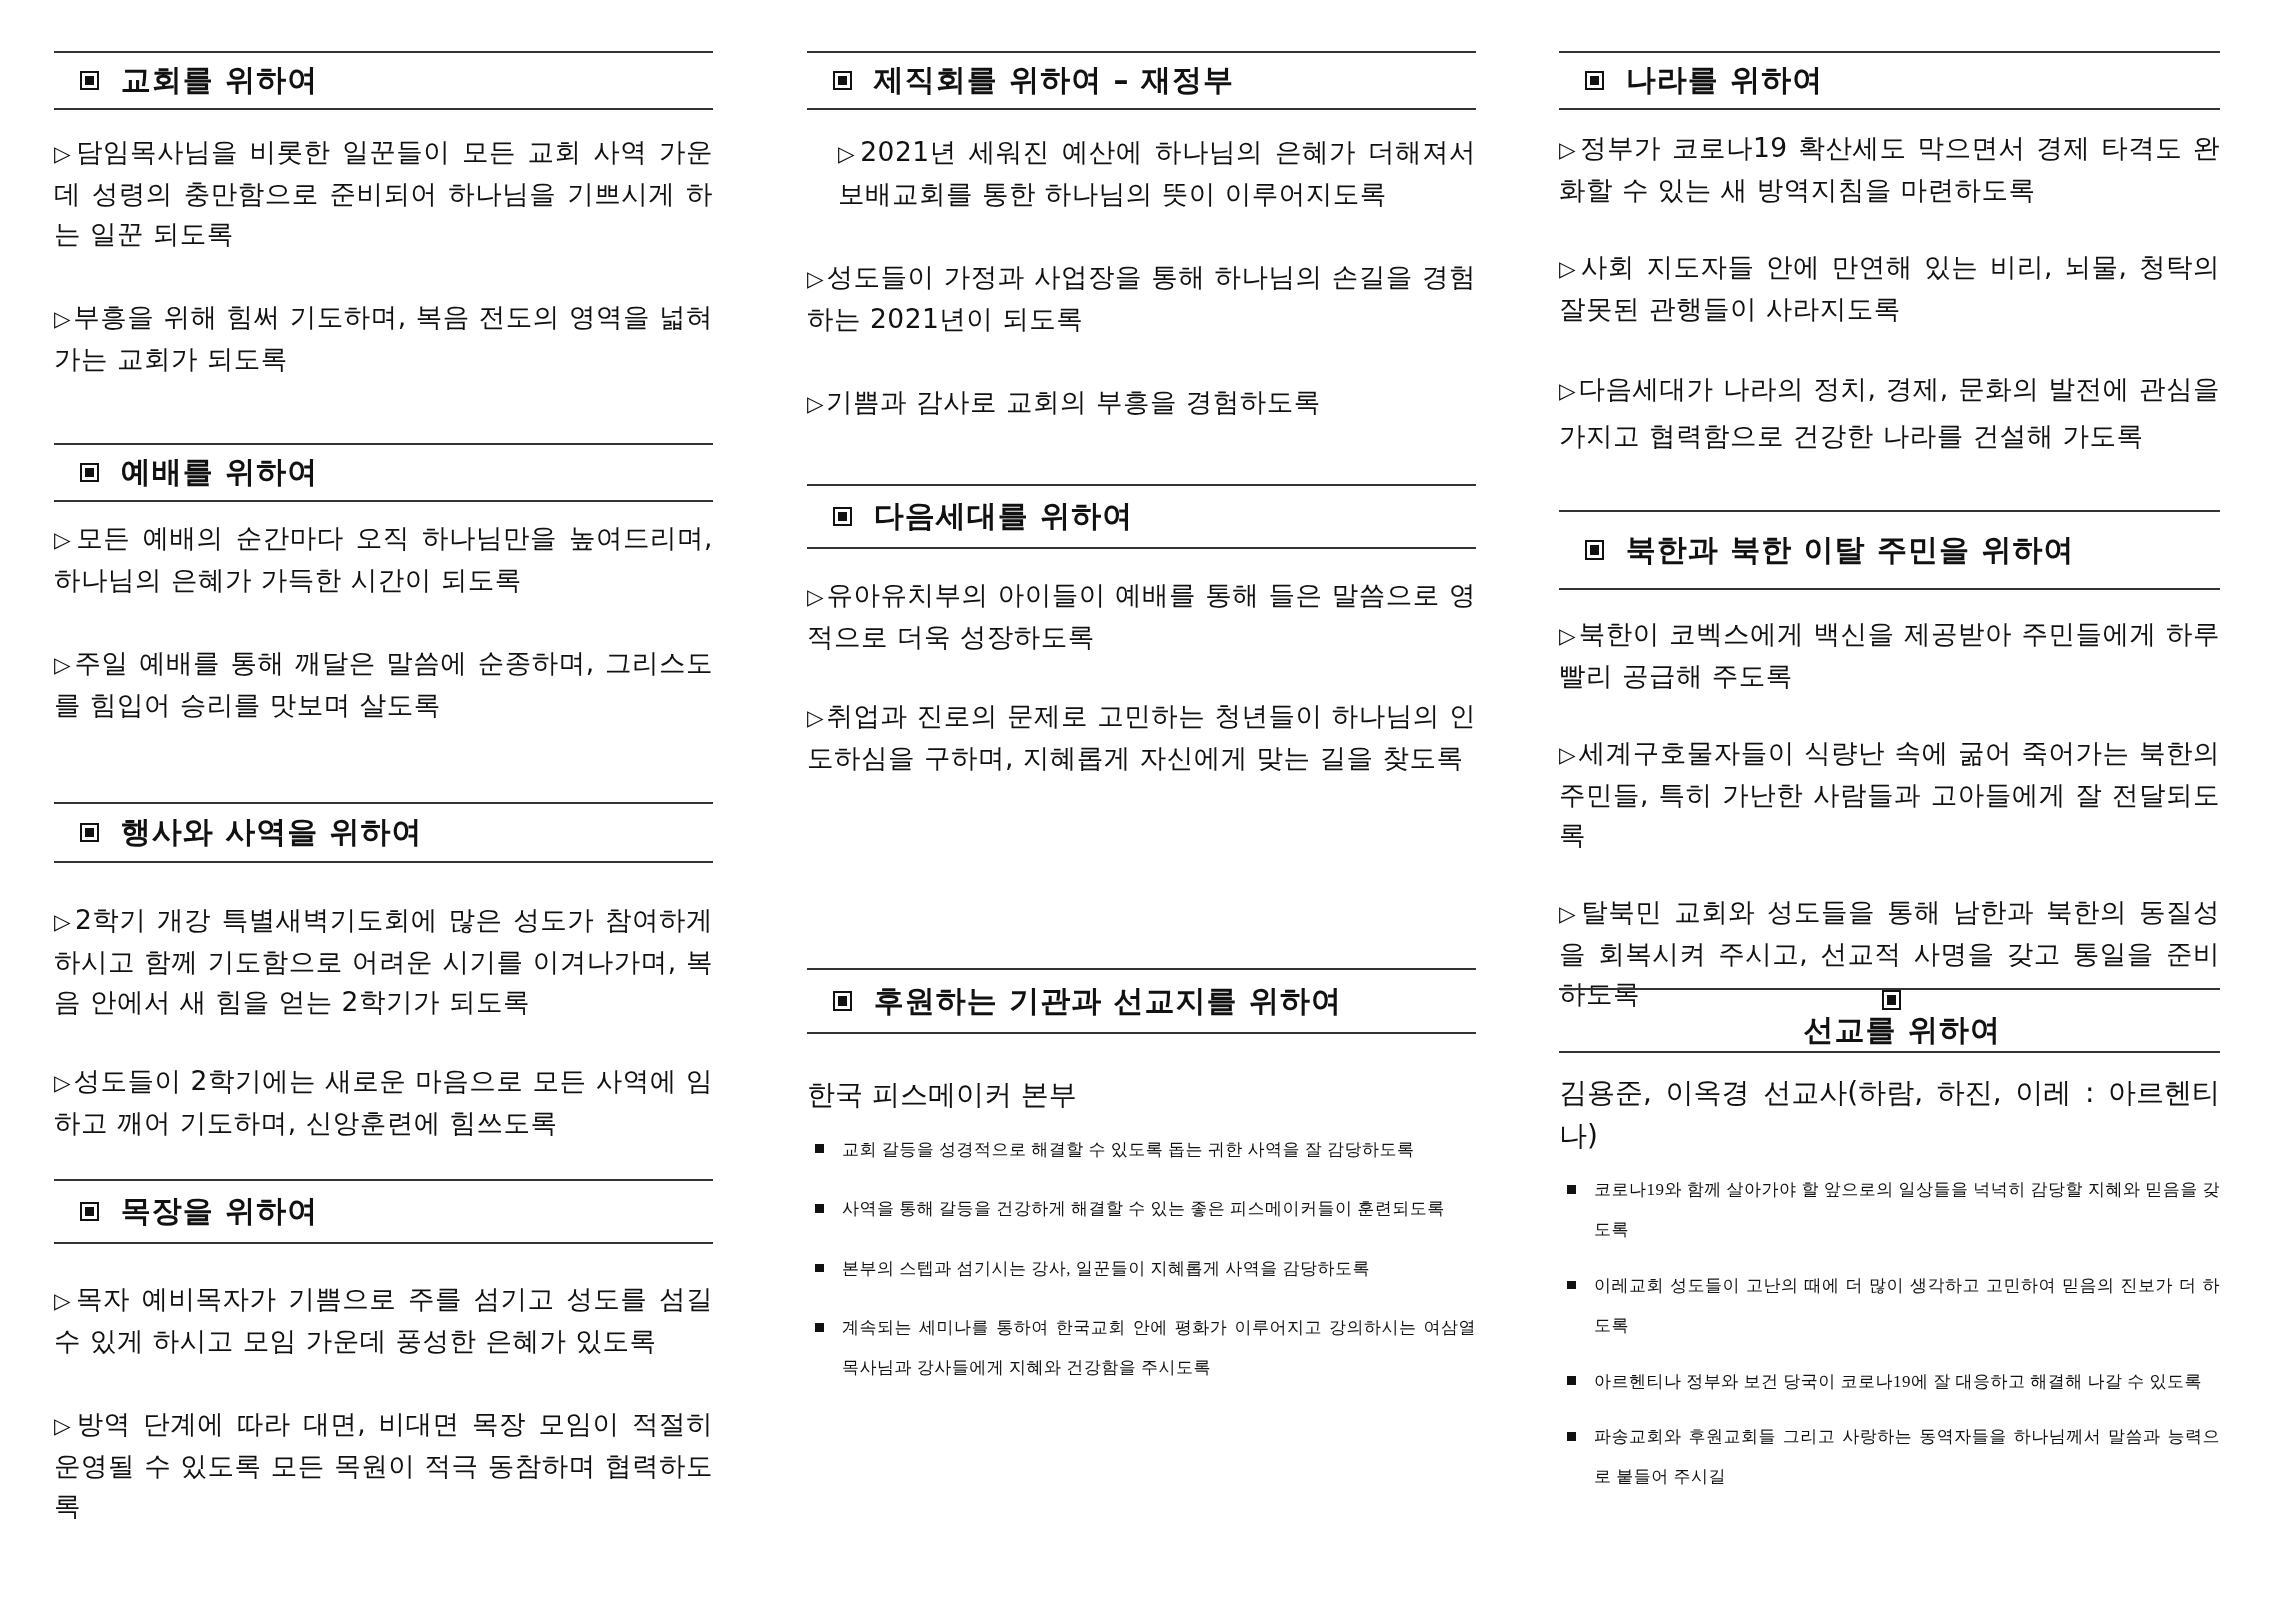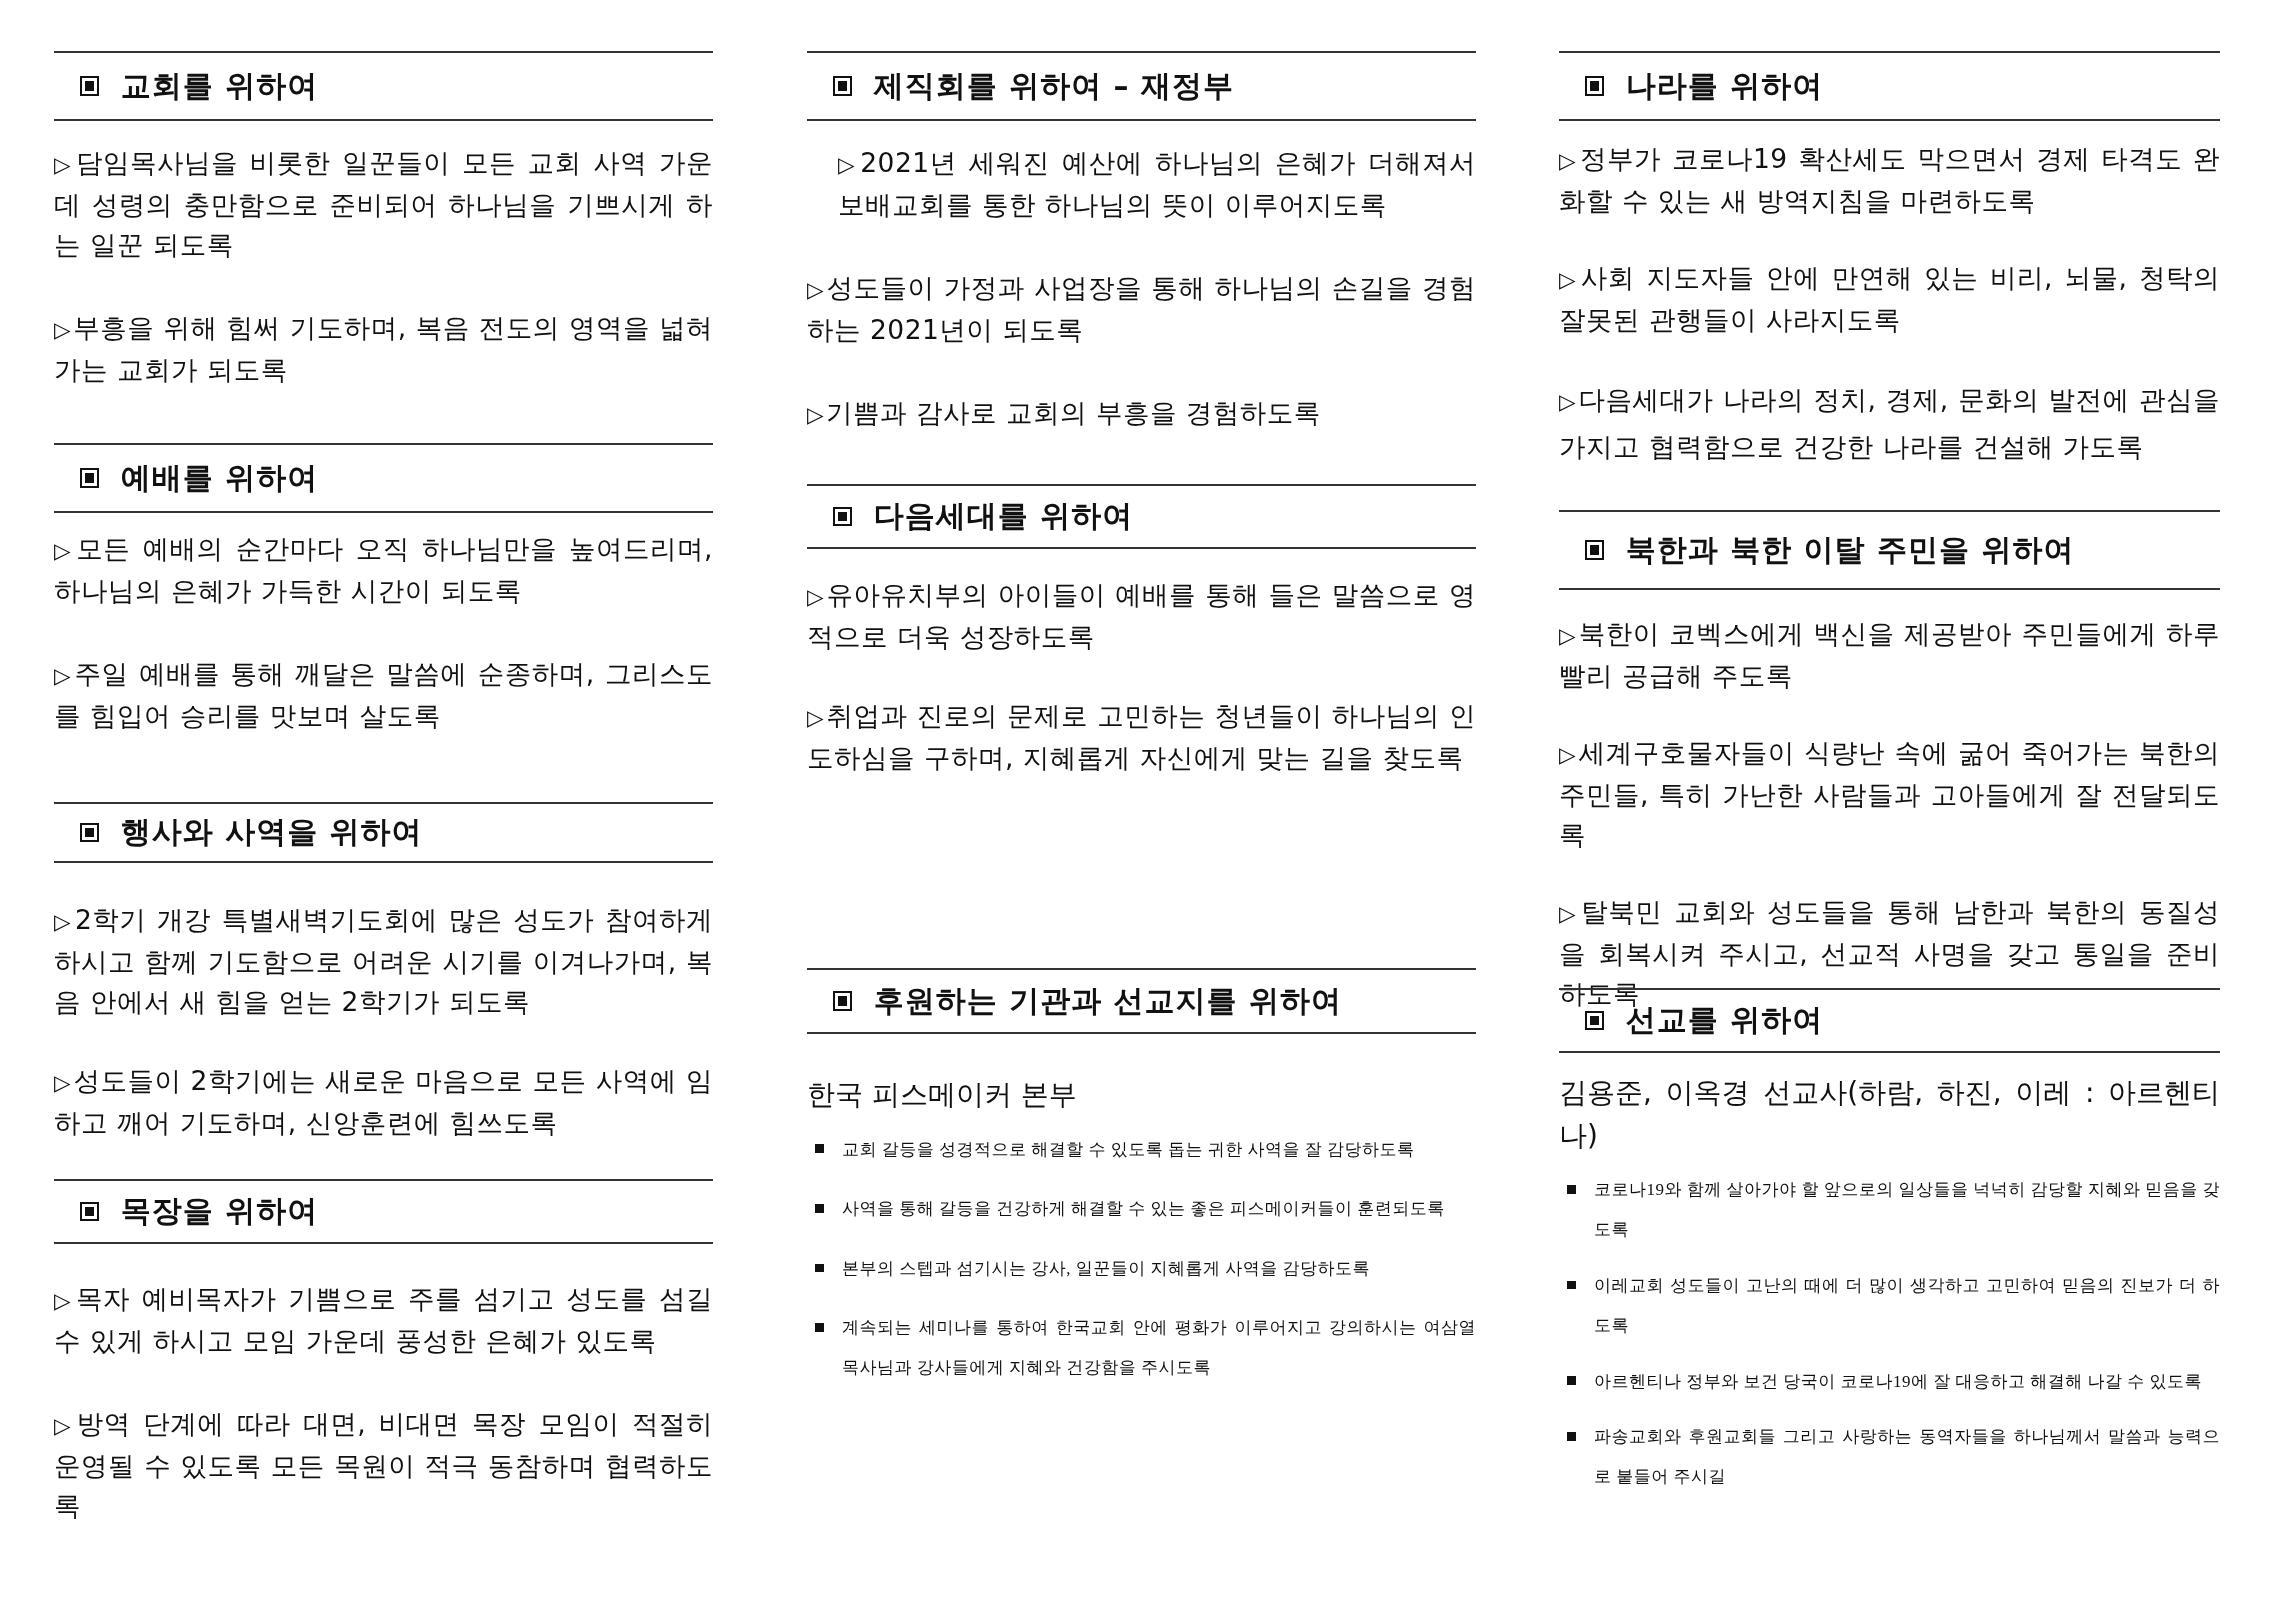--- a/index.html
+++ b/index.html
@@ -9,21 +9,21 @@
     color: #111111;
   }
   .col { position: absolute; top: 0; }
   .col-left  { left: 54px;   width: 659px; }
   .col-mid   { left: 807px;  width: 669px; }
   .col-right { left: 1559px; width: 661px; }
 
   .section { position: absolute; left: 0; right: 0; }
   .sec-head {
     border-top: 2px solid #333; border-bottom: 2px solid #333;
-    height: 70px; display: flex; align-items: center;
+    height: 59px; display: flex; align-items: center;
     padding-left: 25.5px; box-sizing: border-box;
   }
   .sec-icon {
     width: 19.6px; height: 19.6px; border: 2.9px solid #111; box-sizing: border-box;
     display: inline-flex; align-items: center; justify-content: center;
     margin-right: 21.6px; flex-shrink: 0;
   }
   .sec-icon::after { content: ""; width: 8.8px; height: 9.8px; background: #111; display: block; }
   .sec-title { font-size: 30px; font-weight: bold; letter-spacing: 1px; white-space: nowrap; }
 
@@ -127,21 +127,21 @@
     <div class="sec-head" style="height:80px;">
       <span class="sec-icon"></span>
       <span class="sec-title">북한과 북한 이탈 주민을 위하여</span>
     </div>
     <p class="para" style="margin-top:23.5px;"><span class="tri">▷</span><span>북한이 코벡스에게 백신을 제공받아 주민들에게 하루빨리 공급해 주도록</span></p>
     <p class="para" style="margin-top:37px;"><span class="tri">▷</span><span>세계구호물자들이 식량난 속에 굶어 죽어가는 북한의 주민들, 특히 가난한 사람들과 고아들에게 잘 전달되도록</span></p>
     <p class="para" style="margin-top:37px;"><span class="tri">▷</span><span>탈북민 교회와 성도들을 통해 남한과 북한의 동질성을 회복시켜 주시고, 선교적 사명을 갖고 통일을 준비하도록</span></p>
   </div>
 
   <div class="section" style="top:988px;">
-    <div class="sec-head" style="height:65px;">
+    <div class="sec-head" style="height:65px;flex-direction:column;">
       <span class="sec-icon"></span>
       <span class="sec-title">선교를 위하여</span>
     </div>
     <div class="sub-head" style="margin-top:17.6px; text-align:justify; text-align-last:left;">김용준, 이옥경 선교사(하람, 하진, 이레 : 아르헨티나)</div>
     <div class="bul" style="margin-top:13.7px;"><span class="sq"></span><span>코로나19와 함께 살아가야 할 앞으로의 일상들을 넉넉히 감당할 지혜와 믿음을 갖도록</span></div>
     <div class="bul" style="margin-top:15.7px;"><span class="sq"></span><span>이레교회 성도들이 고난의 때에 더 많이 생각하고 고민하여 믿음의 진보가 더 하도록</span></div>
     <div class="bul" style="margin-top:15.7px;"><span class="sq"></span><span>아르헨티나 정부와 보건 당국이 코로나19에 잘 대응하고 해결해 나갈 수 있도록</span></div>
     <div class="bul" style="margin-top:15.7px;"><span class="sq"></span><span>파송교회와 후원교회들 그리고 사랑하는 동역자들을 하나님께서 말씀과 능력으로 붙들어 주시길</span></div>
   </div>
 </div>

